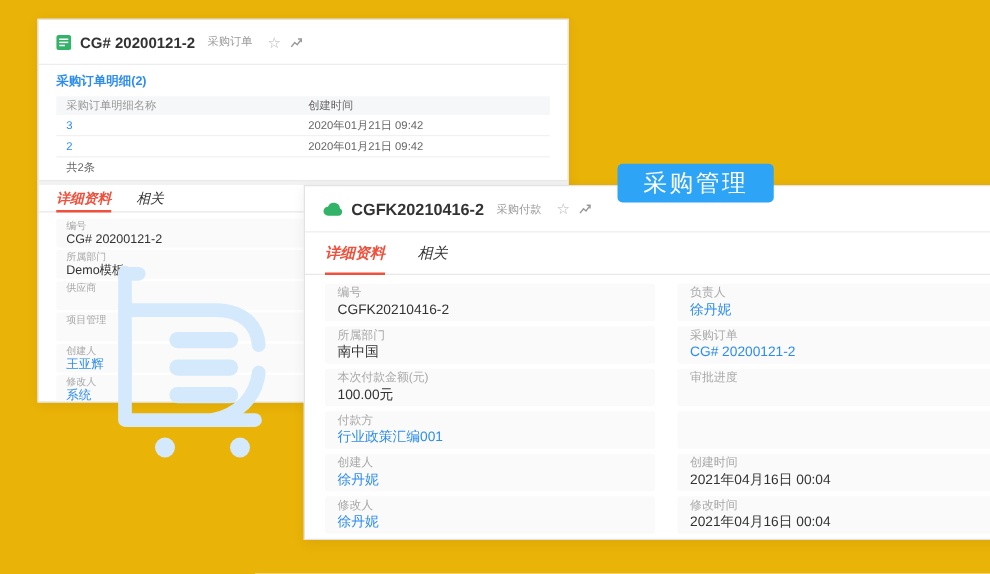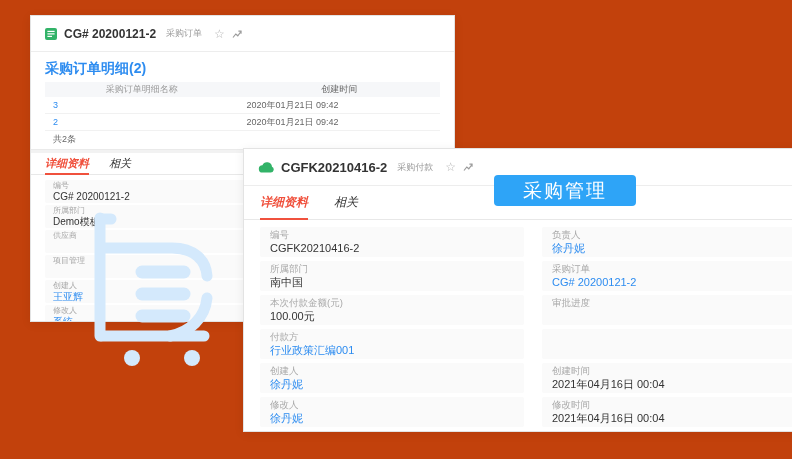--- a/index.html
+++ b/index.html
@@ -1,51 +1,51 @@
 <!DOCTYPE html>
 <html style="--link-blue: #2d8cf0; --tab-active-red: #f0513d; --brand-green: #32b368; --badge-blue: #2ea4f7; --watermark-blue: #d4e9fc;"><head>
 <meta charset="utf-8">
 <style>
   * { margin:0; padding:0; box-sizing:border-box; }
   html,body { background:#fff; }
   body { font-family:"Liberation Sans","DejaVu Sans",sans-serif; }
 
-  .stage { position:relative; width:792px; height:459px; background:#c2410c; overflow:hidden; }
+  .stage { position:relative; width:792px; height:459px; background:#eab308; overflow:hidden; }
 
   .card { position:absolute; background:#fff; border:1px solid #e3e3e3;
           box-shadow:0 2px 10px rgba(0,0,0,.07); overflow:hidden; }
   .back-card  { left:30px;  top:15px;  width:425px; height:307px; z-index:1; }
   .front-card { left:243px; top:148px; width:580px; height:284px; z-index:3; }
 
   .cart-watermark { position:absolute; left:76px; top:210px; z-index:2; pointer-events:none; }
 
-  .badge { position:absolute; left:494px; top:131px; width:142px; height:31px; z-index:4;
+  .badge { position:absolute; left:494px; top:131px; width:125px; height:31px; z-index:4;
            background:var(--badge-blue,#2ea4f7); color:#fff; border-radius:4px;
            display:flex; align-items:center; justify-content:center;
-           font-size:19px; letter-spacing:2px;margin-top:44px; }
+           font-size:19px; letter-spacing:2px; }
 
   
   .card-header { display:flex; align-items:center; gap:7px; padding:0 14px;
                  border-bottom:1px solid #ededed; }
   .back-card  .card-header { height:36px; }
   .front-card .card-header { height:37px; }
   .card-title { font-size:12px; font-weight:bold; color:#333; }
   .front-card .card-title { font-size:13px; }
   .type-label { font-size:9px; color:#9a9a9a; margin-left:3px; }
   .star-icon  { color:#b5b5b5; font-size:12px; line-height:1; margin-left:5px; cursor:pointer; }
   .share-icon { display:inline-flex; cursor:pointer; }
   .green-fill { fill:var(--brand-green,#32b368); }
 
   
   .order-lines { padding:7px 14px 2px; }
-  .section-title { color:var(--link-blue,#2d8cf0); font-size:14px; font-weight:bold;
+  .section-title { color:var(--link-blue,#2d8cf0); font-size:10px; font-weight:bold;
                    line-height:1.3; margin-bottom:5px; }
   .mini-table { width:100%; font-size:9px; line-height:1; }
   .mt-head { display:flex; background:#f6f7f9; color:#999; }
-  .mt-head > div { padding:3px 8px;text-align:center; }
+  .mt-head > div { padding:3px 8px; }
   .mt-row { display:flex; border-bottom:1px solid #f1f1f1; }
   .mt-row > div { padding:3.5px 8px; }
   .col-name { width:49%; }
   .col-time { width:51%; color:#666; }
   .order-line-link { color:var(--link-blue,#2d8cf0); text-decoration:none; cursor:pointer; }
   .mt-footer { font-size:9px; color:#666; padding:3.5px 8px; line-height:1; }
   .section-divider { height:4px; background:#f2f2f2; border-top:1px solid #eaeaea; }
 
   
   .tabs { display:flex; gap:20px; padding:0 14px; border-bottom:1px solid #e8e8e8; }

